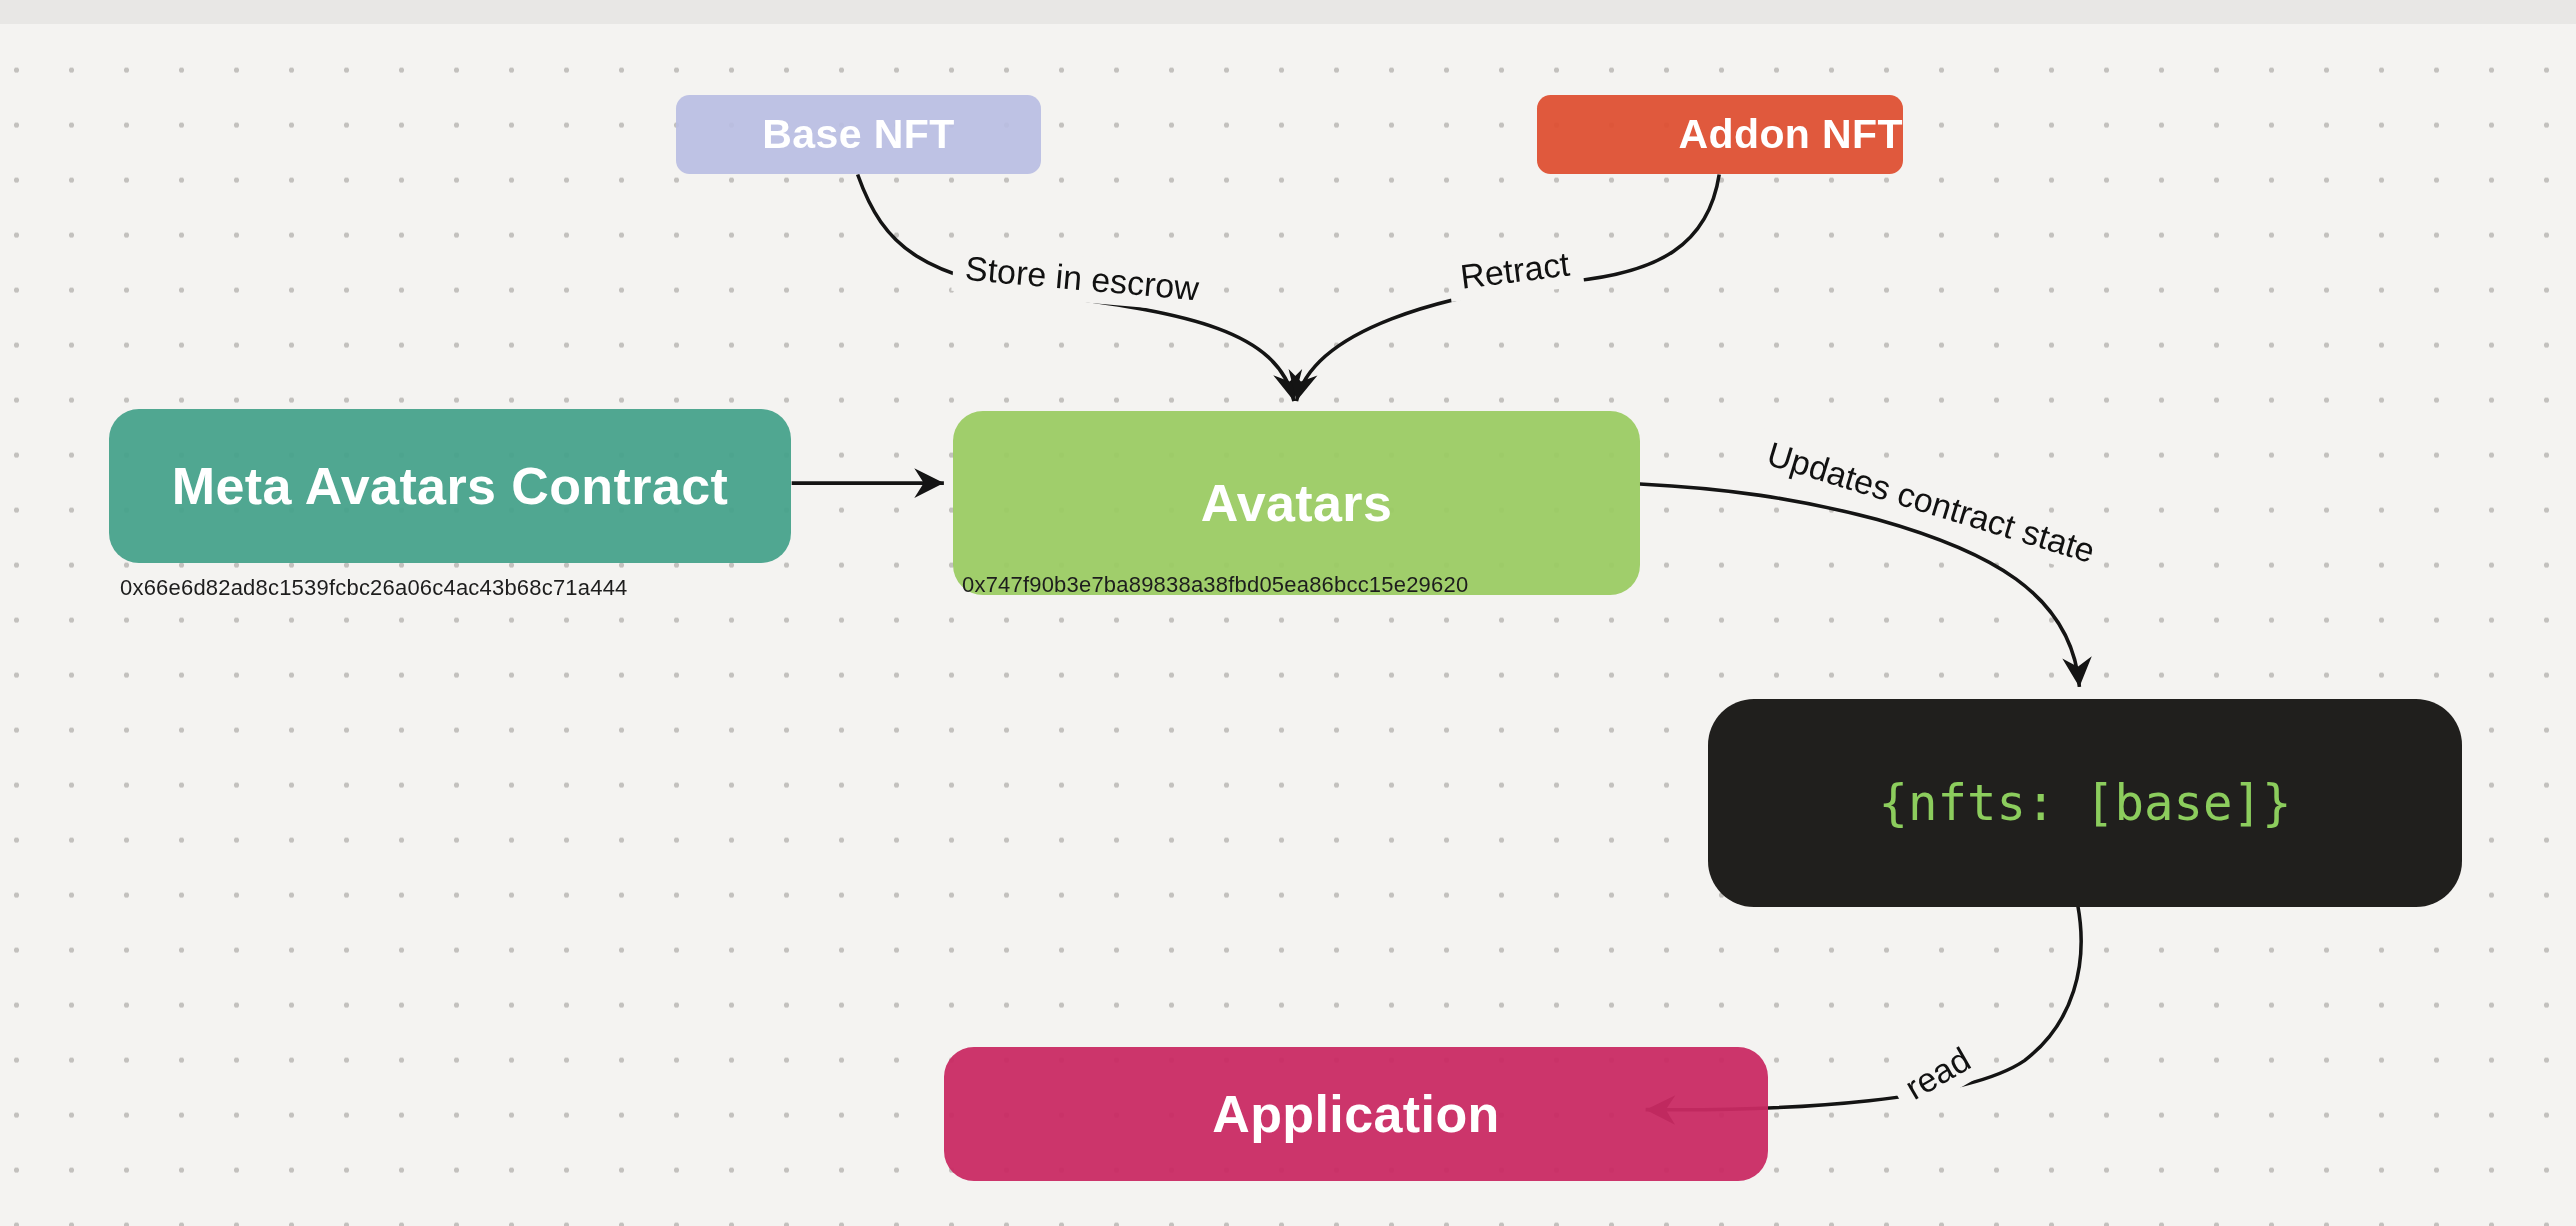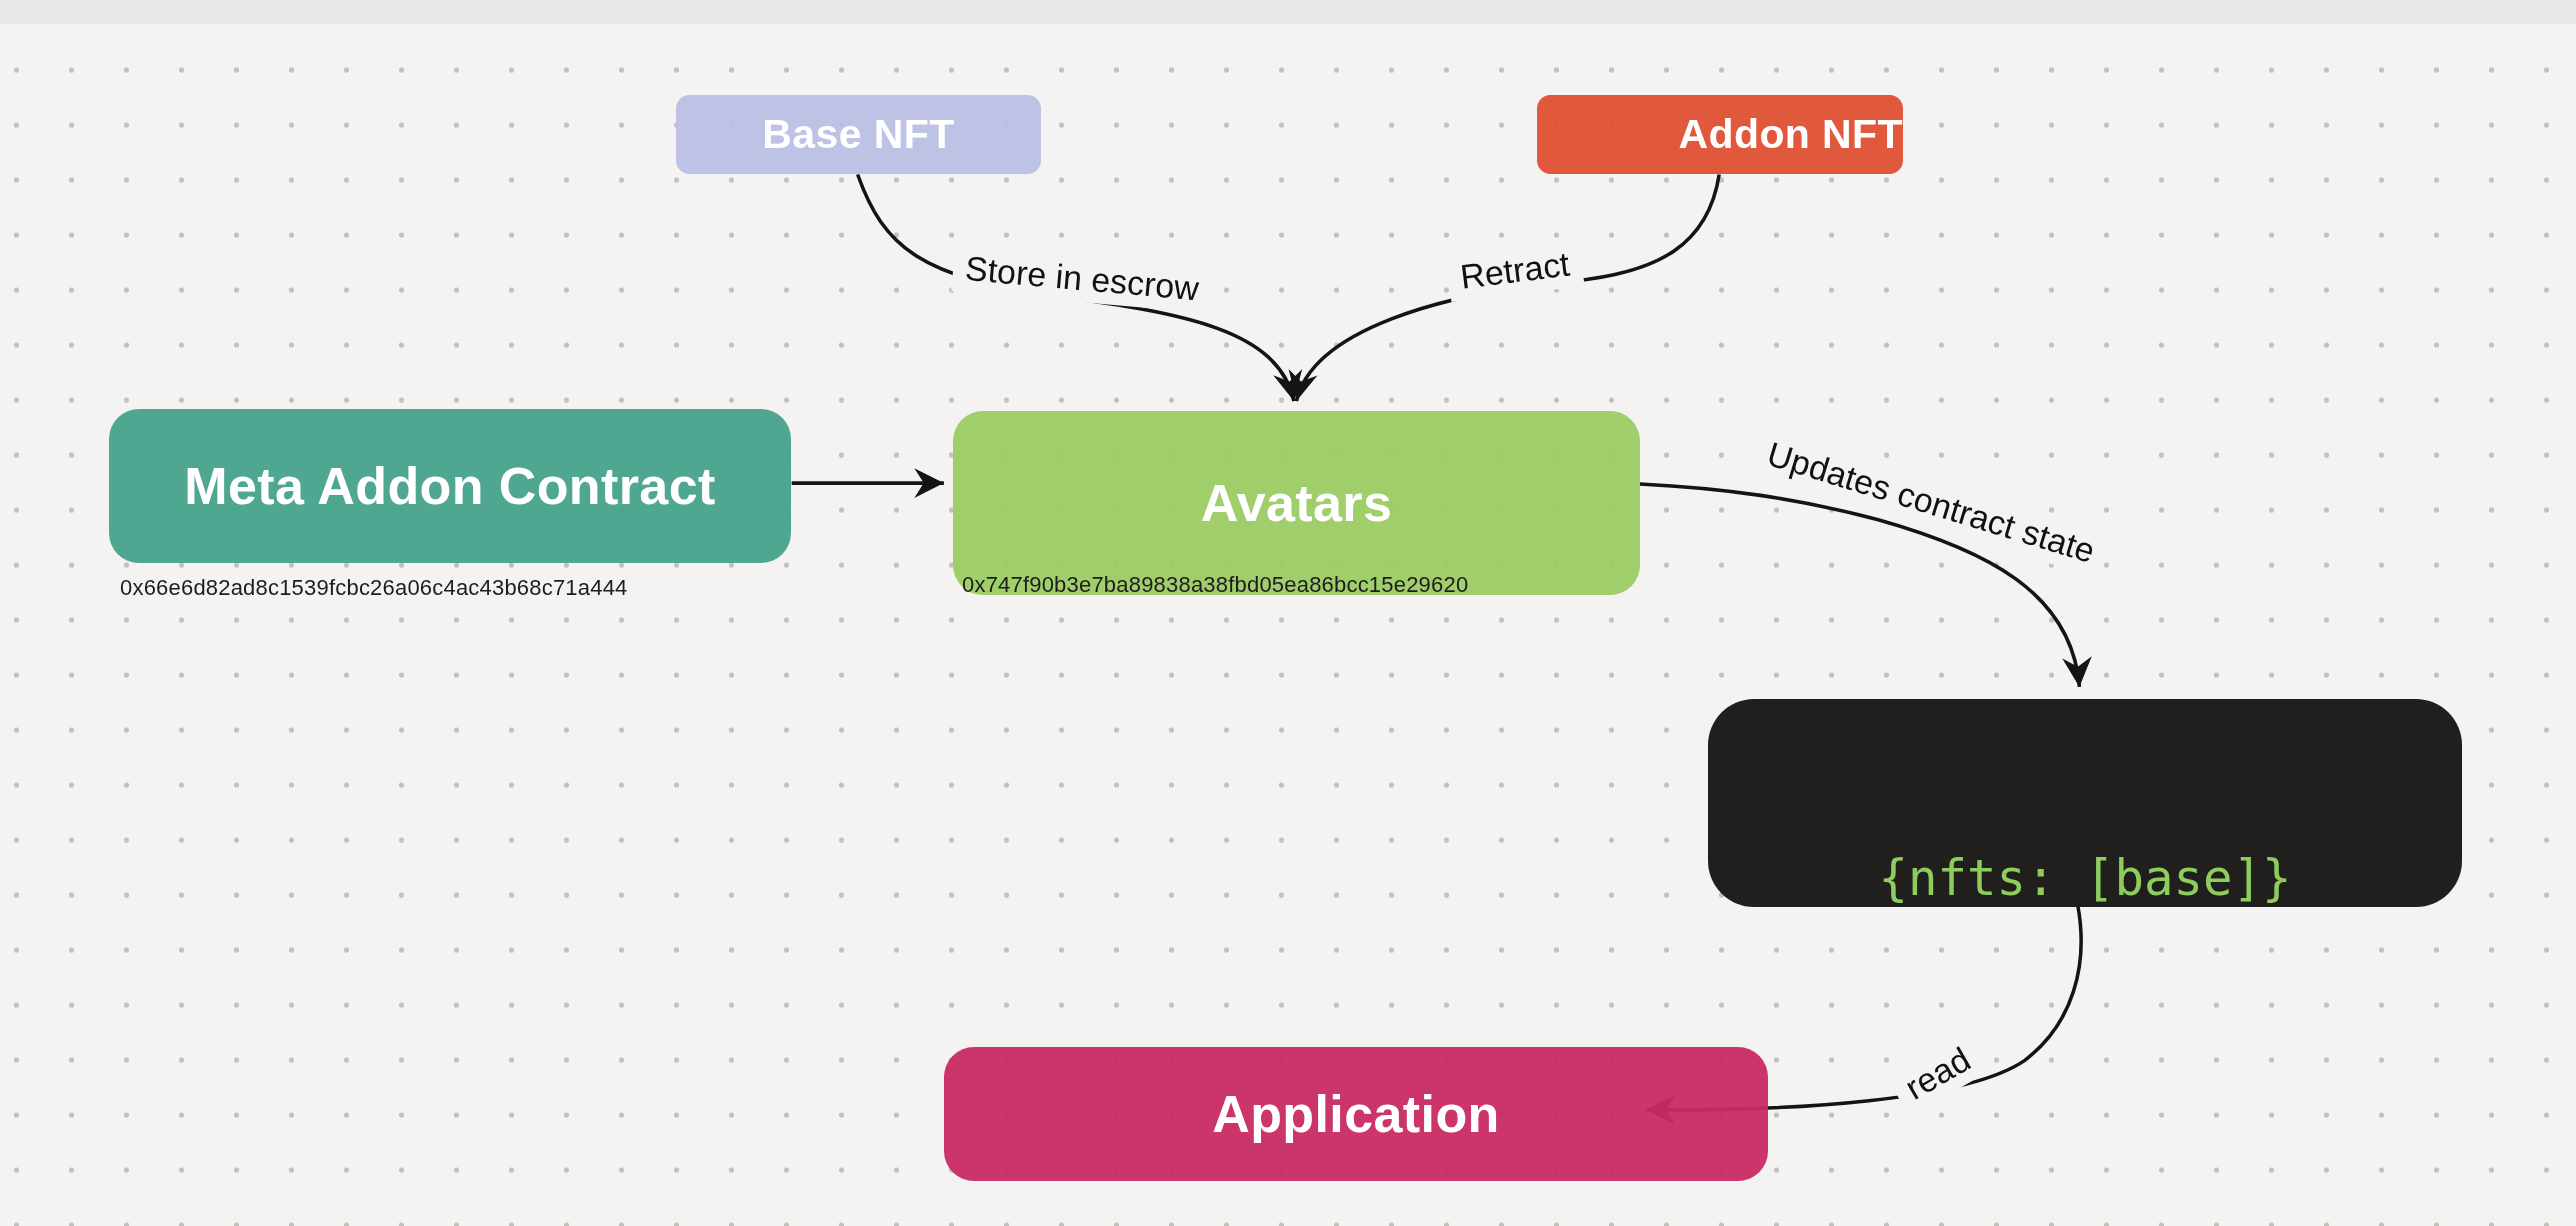--- a/index.html
+++ b/index.html
@@ -14,21 +14,21 @@
     margin-top:24px;
   }
   .edges{position:absolute;left:0;top:0;width:100%;height:100%;}
   .edge{fill:none;stroke:#141414;stroke-width:4.2px;}
   .node{
     position:absolute;
     display:flex;align-items:center;justify-content:center;
     border-radius:30px;
   }
   .node.small{border-radius:13.5px;}
-  .node.code{border-radius:46px;align-items:flex-end;}
+  .node.code{border-radius:46px;}
   .node-label{
     font-weight:bold;font-size:52px;color:#ffffff;
     letter-spacing:0.4px;white-space:nowrap;
   }
   .small .node-label{font-size:41px;}
   .code .node-label{
     font-family:"DejaVu Sans Mono", monospace;
     font-weight:normal;font-size:49px;letter-spacing:0;
   }
   .address{
@@ -67,21 +67,21 @@
 
   <div class="node small" style="left: 676px; top: 71px; width: 365px; height: 79px; background-color: rgba(185, 189, 226, 0.91);">
     <span class="node-label" style="color: rgb(255, 255, 255);">Base NFT</span>
   </div>
 
   <div class="node small" style="left: 1537px; top: 71px; width: 366px; height: 79px; background-color: rgba(222, 80, 51, 0.95); justify-content: flex-end;">
     <span class="node-label" style="color: rgb(255, 255, 255);">Addon NFT</span>
   </div>
 
   <div class="node" style="left: 109px; top: 385px; width: 682px; height: 154px; background-color: rgba(71, 162, 139, 0.95);">
-    <span class="node-label" style="color: rgb(255, 255, 255);">Meta Addon Contract</span>
+    <span class="node-label" style="color: rgb(255, 255, 255);">Meta Avatars Contract</span>
   </div>
 
   <div class="node" style="left: 953px; top: 387px; width: 687px; height: 184px; background-color: rgba(155, 203, 99, 0.95);">
     <span class="node-label" style="color: rgb(255, 255, 255);">Avatars</span>
   </div>
 
   <div class="node code" style="left: 1708px; top: 675px; width: 754px; height: 208px; background-color: rgb(32, 31, 29);">
     <span class="node-label" style="color: rgb(140, 205, 93);">{nfts: [base]}</span>
   </div>
 

